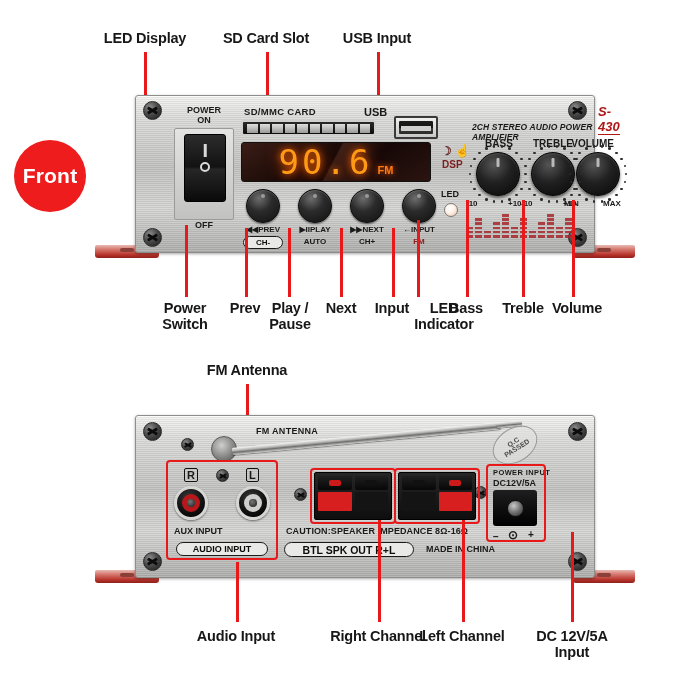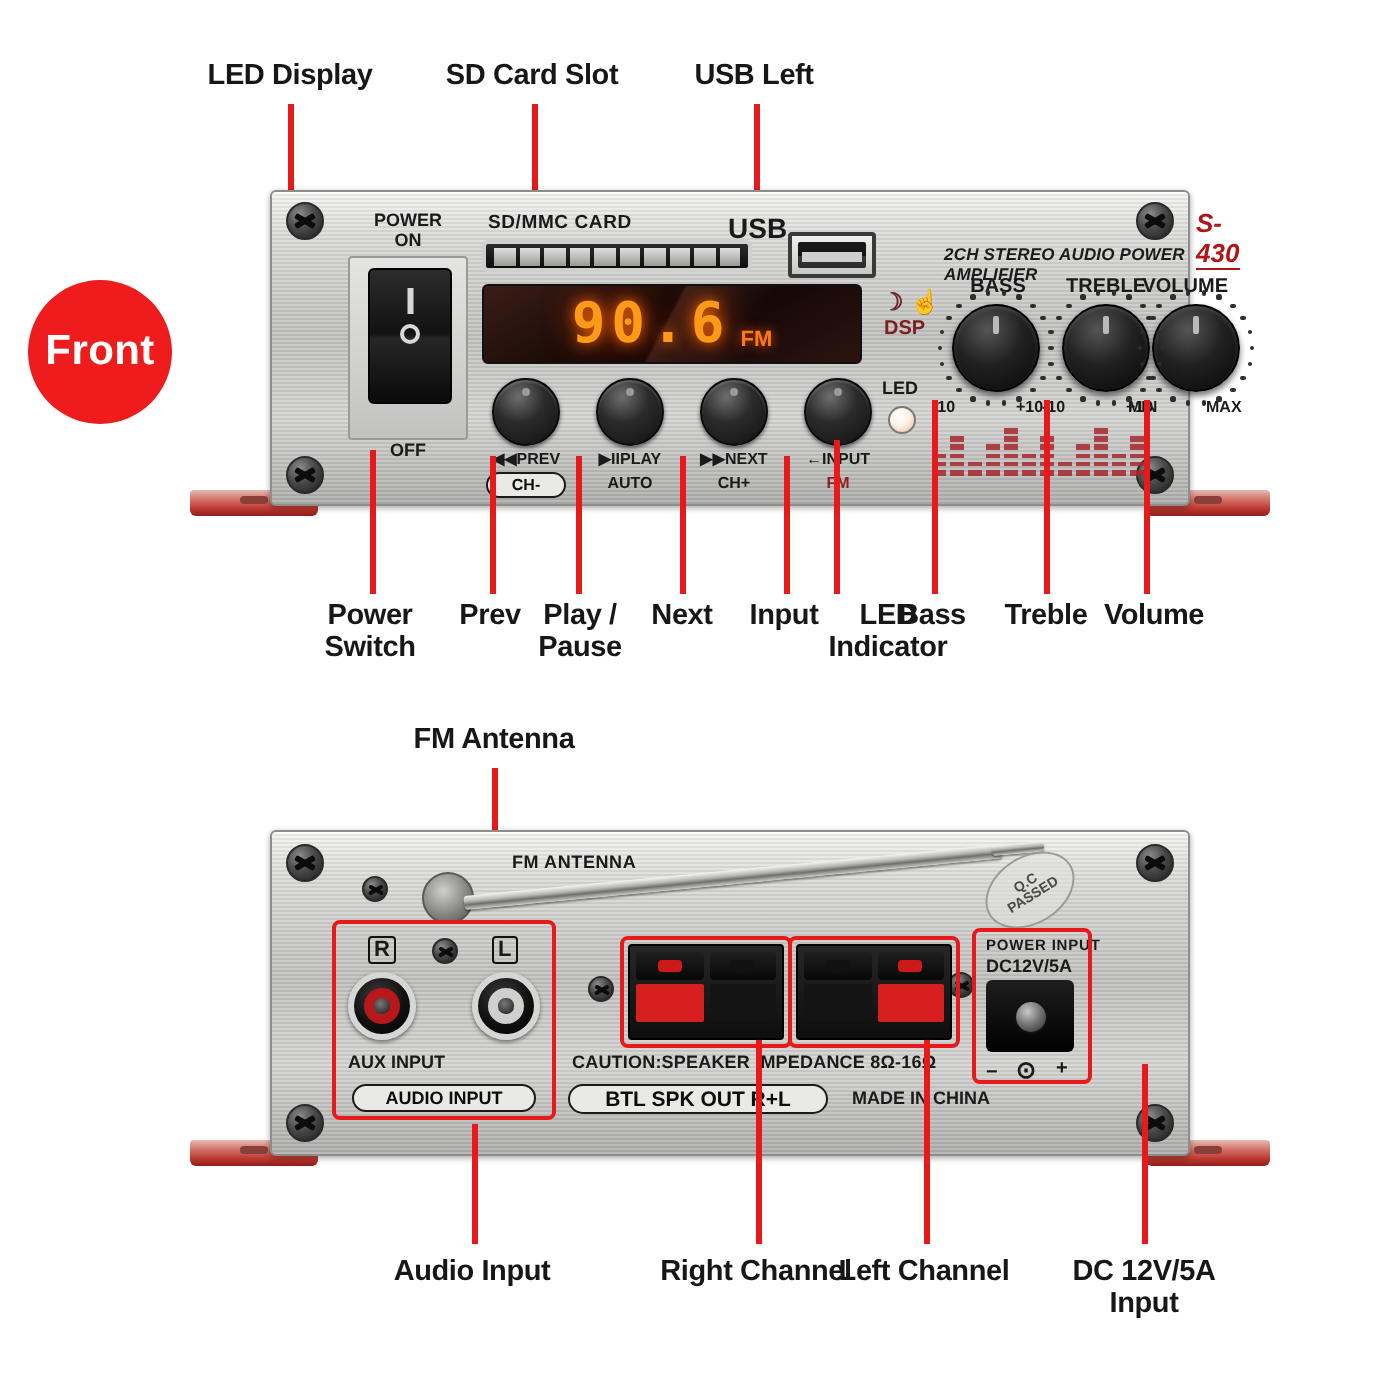--- a/index.html
+++ b/index.html
@@ -119,22 +119,22 @@
     border: 1px solid #111; border-radius: 3px;
     overflow: hidden;
     display:flex; align-items:center; justify-content:center; gap: 5px;
   }
   .led-display::before{
     content:""; position:absolute; inset:0;
     background: linear-gradient(118deg, rgba(255,255,255,0) 48%, rgba(255,160,110,.14) 49%, rgba(255,255,255,0) 70%);
   }
   .seg-num {
     font-family: "DejaVu Sans Mono", monospace;
-    font-weight: bold;
-    font-size: 28px;
+    font-weight: normal;
+    font-size: 34px;
     color: #ff9a16;
     letter-spacing: 3px;
     text-shadow: 0 0 7px rgba(255,110,0,.95), 0 0 16px rgba(255,70,0,.75);
     line-height: 1;
     position:relative;
   }
   .seg-fm {
     font-family: "Liberation Sans", sans-serif;
     font-weight: bold; font-size: 11px; color: #ff7a10;
     text-shadow: 0 0 6px rgba(255,90,0,.9);
@@ -247,21 +247,21 @@
 
 <div id="stage">
 
   <div class="anno" style="left:100px; top:30px; width:90px;">LED Display</div>
   <div class="leader" style="left:144px; top:52px; height:103px;"></div>
   <div class="leader h" style="left:144px; top:155px; width:75px;"></div>
 
   <div class="anno" style="left:216px; top:30px; width:100px;">SD Card Slot</div>
   <div class="leader" style="left:266px; top:52px; height:78px;"></div>
 
-  <div class="anno" style="left:336px; top:30px; width:82px;">USB Left</div>
+  <div class="anno" style="left:336px; top:30px; width:82px;">USB Input</div>
   <div class="leader" style="left:377px; top:52px; height:66px;"></div>
 
   <div class="badge" style="left:14px; top:140px; width:72px; height:72px;">Front</div>
 
   <div class="unit" style="left:95px; top:95px; width:540px; height:175px;">
 
     <div class="bracket" style="left:0px; top:150px; width:64px;">
       <span class="slot"></span>
     </div>
     <div class="bracket" style="left:478px; top:150px; width:62px;">
@@ -279,21 +279,21 @@
 ON</div>
       <div class="power-box" style="left:38px; top:32px; width:60px; height:92px;">
         <div class="rocker" style="left:9px; top:5px; width:42px; height:68px;">
           <span class="bar"></span>
             <span class="circ"></span>
         </div>
       </div>
       <div class="pnl-text" style="left:38px; top:124px; width:60px; font-size:9px; text-align:center;">OFF</div>
 
       <div class="pnl-text" style="left:108px; top:10px; font-size:9.5px; letter-spacing:.3px;">SD/MMC CARD</div>
-      <div class="pnl-text" style="left:228px; top:10px; font-size:14px;">USB</div>
+      <div class="pnl-text" style="left:228px; top:10px; font-size:11px;">USB</div>
 
       <div class="sd-slot" style="left:105px; top:24px; width:135px; height:16px;">
         <i></i>
           <i></i>
           <i></i>
           <i></i>
           <i></i>
           <i></i>
           <i></i>
           <i></i>

